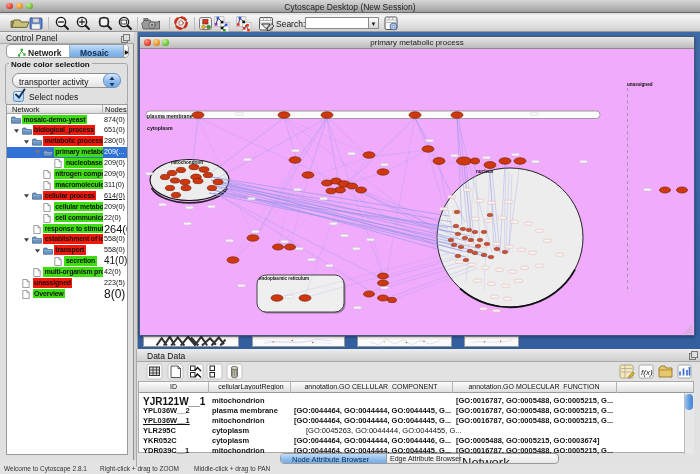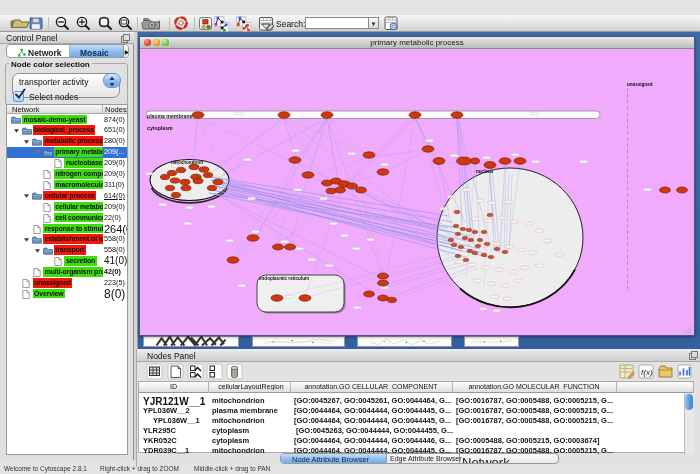--- a/index.html
+++ b/index.html
@@ -1,19 +1,25 @@
 <!DOCTYPE html>
 <html><head><meta charset="utf-8"><style>
 *{margin:0;padding:0;box-sizing:border-box;}
 html,body{width:700px;height:474px;overflow:hidden;font-family:"Liberation Sans",sans-serif;background:#e3e3e3;}
 .abs{position:absolute;}
 svg text{font-family:"Liberation Sans",sans-serif;}
 </style></head><body>
 <div class="abs" style="left:0;top:0;width:700px;height:474px;background:#e3e3e3;">
 
+<div class="abs" style="left:0;top:0;width:700px;height:13px;background:linear-gradient(#d6d6d6,#b8b8b8 60%,#9e9e9e);border-bottom:1px solid #666;">
+ <div class="abs" style="left:6px;top:2.5px;width:6.5px;height:6.5px;border-radius:50%;background:radial-gradient(circle at 35% 30%,#ff9a8a,#e3402e 60%,#b02012);"></div>
+ <div class="abs" style="left:16px;top:2.5px;width:6.5px;height:6.5px;border-radius:50%;background:radial-gradient(circle at 35% 30%,#ffd28a,#eb9730 60%,#c07112);"></div>
+ <div class="abs" style="left:26px;top:2.5px;width:6.5px;height:6.5px;border-radius:50%;background:radial-gradient(circle at 35% 30%,#c8f0a0,#6fc437 60%,#4a9a18);"></div>
+ <div class="abs" style="left:0;top:1.5px;width:700px;text-align:center;font-size:8.5px;color:#1a1a1a;">Cytoscape Desktop (New Session)</div>
+</div>
 
 <div class="abs" style="left:0;top:15px;width:700px;height:17px;background:linear-gradient(#f7f7f7,#dedede 70%,#cfcfcf);border-bottom:1px solid #9a9a9a;">
 <div class="abs" style="left:48px;top:2px;width:1px;height:13px;background:#bdbdbd;"></div>
 <div class="abs" style="left:137px;top:2px;width:1px;height:13px;background:#bdbdbd;"></div>
 <div class="abs" style="left:169px;top:2px;width:1px;height:13px;background:#bdbdbd;"></div>
 <div class="abs" style="left:194px;top:2px;width:1px;height:13px;background:#bdbdbd;"></div>
 <svg class="abs" style="left:0;top:0;" width="700" height="17" viewBox="0 0 700 17">
 <g stroke-linejoin="round" stroke-linecap="round">
 
  <path d="M12 12 L14 5 L20 5 L21 7 L29 7 L27 12 Z" fill="#c9c07a" stroke="#6a6330" stroke-width="1"></path>
@@ -113,21 +119,21 @@
           <path d="M2 8 L5 4 L8 7 M5 4 L5 1.5" stroke="#2a8a2a" stroke-width="1" fill="none"></path>
           <rect x="1" y="7" width="2.6" height="2.6" fill="#35b035"></rect>
           <rect x="4" y="0.8" width="2.6" height="2.6" fill="#35b035"></rect>
           <rect x="7" y="6" width="2.6" height="2.6" fill="#35b035"></rect>
         </svg>
  <div class="abs" style="left:21px;top:2.5px;font-size:8.5px;font-weight:bold;color:#222;">Network</div>
  <div class="abs" style="left:73px;top:2.5px;font-size:8.5px;font-weight:bold;color:#0a2a52;">Mosaic</div>
 </div>
 <div class="abs" style="left:5px;top:31px;width:123px;height:42px;border:1px solid #a8a8a8;border-radius:3px;"></div>
 <div class="abs" style="left:9px;top:27.5px;font-size:8px;font-weight:bold;color:#111;background:#e0e0e0;padding:0 2px;">Node color selection</div>
-<div class="abs" style="left:12px;top:41px;width:108px;height:25px;background:linear-gradient(#ffffff,#e4e4e4);border:1px solid #8f8f8f;border-radius:7px;">
+<div class="abs" style="left:12px;top:41px;width:108px;height:15px;background:linear-gradient(#ffffff,#e4e4e4);border:1px solid #8f8f8f;border-radius:7px;">
  <div class="abs" style="left:6px;top:2.5px;font-size:8.5px;color:#111;">transporter activity</div>
  <div class="abs" style="left:90px;top:-1px;width:18px;height:15px;background:linear-gradient(#d5e8fb,#8fbcee 55%,#74abe8);border:1px solid #6f94bd;border-radius:7px;">
   <svg width="16" height="13" viewBox="0 0 16 13">
             <path d="M8 1.5 L10.5 5 L5.5 5 Z M8 11.5 L10.5 8 L5.5 8 Z" fill="#1a3a66"></path>
           </svg>
  </div>
 </div>
 <div class="abs" style="left:13px;top:59px;width:11px;height:11px;background:linear-gradient(#eaf4fd,#aed2f4);border:1px solid #5b8fc6;border-radius:2.5px;"></div>
 <svg class="abs" style="left:13px;top:54px" width="14" height="14" viewBox="0 0 14 14">
         <path d="M3 8.5 L6 11.5 L11.5 3.5" stroke="#12325f" stroke-width="2" fill="none" stroke-linecap="round"></path>
@@ -241,21 +247,21 @@
           <path d="M0.8 0.5 L5 0.5 L7.2 2.7 L7.2 8.5 L0.8 8.5 Z" fill="#fdfdfd" stroke="#888" stroke-width="0.8"></path>
           <path d="M5 0.5 L5 2.7 L7.2 2.7" fill="none" stroke="#888" stroke-width="0.8"></path>
         </svg>
 <div class="abs" style="left:57.4px;top:151.2px;height:9.6px;background:#3ede0e;font-size:6.9px;font-weight:bold;letter-spacing:-0.15px;color:#111;white-space:nowrap;padding:0 1.5px;line-height:9.6px;overflow:hidden;max-width:39px;">secretion</div>
 <div class="abs" style="left:97px;top:151.2px;font-size:10px;color:#111;line-height:10.9px;">41(0)</div>
 <svg class="abs" style="left:25.7px;top:163.1px" width="8" height="9" viewBox="0 0 8 9">
           <path d="M0.8 0.5 L5 0.5 L7.2 2.7 L7.2 8.5 L0.8 8.5 Z" fill="#fdfdfd" stroke="#888" stroke-width="0.8"></path>
           <path d="M5 0.5 L5 2.7 L7.2 2.7" fill="none" stroke="#888" stroke-width="0.8"></path>
         </svg>
 <div class="abs" style="left:36.2px;top:162.1px;height:9.6px;background:#3ede0e;font-size:6.9px;font-weight:bold;letter-spacing:-0.15px;color:#111;white-space:nowrap;padding:0 1.5px;line-height:9.6px;overflow:hidden;max-width:60px;">multi-organism pro</div>
-<div class="abs" style="left:97px;top:162.1px;font-size:7.2px;color:#111;line-height:10.9px;font-weight:bold;">42(0)</div>
+<div class="abs" style="left:97px;top:162.1px;font-size:7.2px;color:#111;line-height:10.9px;">42(0)</div>
 <svg class="abs" style="left:15.1px;top:174.0px" width="8" height="9" viewBox="0 0 8 9">
           <path d="M0.8 0.5 L5 0.5 L7.2 2.7 L7.2 8.5 L0.8 8.5 Z" fill="#fdfdfd" stroke="#888" stroke-width="0.8"></path>
           <path d="M5 0.5 L5 2.7 L7.2 2.7" fill="none" stroke="#888" stroke-width="0.8"></path>
         </svg>
 <div class="abs" style="left:25.6px;top:173.0px;height:9.6px;background:#f5170a;font-size:6.9px;font-weight:bold;letter-spacing:-0.15px;color:#111;white-space:nowrap;padding:0 1.5px;line-height:9.6px;overflow:hidden;max-width:70px;">unassigned</div>
 <div class="abs" style="left:97px;top:173.0px;font-size:7.2px;color:#111;line-height:10.9px;">223(5)</div>
 <svg class="abs" style="left:15.1px;top:184.9px" width="8" height="9" viewBox="0 0 8 9">
           <path d="M0.8 0.5 L5 0.5 L7.2 2.7 L7.2 8.5 L0.8 8.5 Z" fill="#fdfdfd" stroke="#888" stroke-width="0.8"></path>
           <path d="M5 0.5 L5 2.7 L7.2 2.7" fill="none" stroke="#888" stroke-width="0.8"></path>
         </svg>
@@ -559,21 +565,21 @@
         <text x="487" y="37" font-size="4.6" font-weight="bold" fill="#111">unassigned</text>
         <g stroke="#b0b0b0" stroke-width="1">
           <line x1="544" y1="285" x2="552" y2="277"></line>
           <line x1="547" y1="285" x2="552" y2="280"></line>
           <line x1="550" y1="285" x2="552" y2="283"></line>
         </g>
       </svg>
 </div>
 <div class="abs" style="left:136px;top:349px;width:564px;height:118px;background:#e2e2e2;border-left:1px solid #aaa;">
 <div class="abs" style="left:0;top:0;width:564px;height:13px;background:linear-gradient(#ececec,#cfcfcf);border-bottom:1px solid #a8a8a8;">
-<div class="abs" style="left:10px;top:2px;font-size:8.5px;color:#111;">Nodes Panel</div>
+<div class="abs" style="left:10px;top:2px;font-size:8.5px;color:#111;">Data Data</div>
 <svg class="abs" style="left:552px;top:2px" width="9" height="9" viewBox="0 0 9 9">
           <rect x="0.5" y="2.5" width="6" height="6" fill="none" stroke="#777" stroke-width="1"></rect>
           <rect x="2.5" y="0.5" width="6" height="6" fill="#ddd" stroke="#777" stroke-width="1"></rect>
         </svg>
 </div>
 <svg class="abs" style="left:0;top:13px" width="564" height="19" viewBox="0 0 564 19">
 <g>
  <rect x="10" y="2" width="15" height="15" rx="2" fill="#fbfbfb" stroke="#bbb" stroke-width="0.8"></rect>
  <rect x="31" y="2" width="15" height="15" rx="2" fill="#fbfbfb" stroke="#bbb" stroke-width="0.8"></rect>
  <rect x="51" y="2" width="15" height="15" rx="2" fill="#fbfbfb" stroke="#bbb" stroke-width="0.8"></rect>
@@ -610,33 +616,32 @@
 <div class="abs" style="left:69px;top:1px;width:82px;text-align:center;font-size:7px;color:#111;white-space:nowrap;overflow:hidden;">_cellularLayoutRegion</div>
 <div class="abs" style="left:69px;top:0;width:1px;height:11px;background:#b5b5b5;"></div>
 <div class="abs" style="left:151px;top:1px;width:162px;text-align:center;font-size:7px;color:#111;white-space:nowrap;overflow:hidden;">annotation.GO CELLULAR_COMPONENT</div>
 <div class="abs" style="left:151px;top:0;width:1px;height:11px;background:#b5b5b5;"></div>
 <div class="abs" style="left:313px;top:1px;width:164px;text-align:center;font-size:7px;color:#111;white-space:nowrap;overflow:hidden;">annotation.GO MOLECULAR_FUNCTION</div>
 <div class="abs" style="left:313px;top:0;width:1px;height:11px;background:#b5b5b5;"></div>
 <div class="abs" style="left:477px;top:0;width:1px;height:11px;background:#b5b5b5;"></div>
 </div>
 <div class="abs" style="left:4px;top:13.5px;font-size:10px;font-weight:bold;color:#111;white-space:nowrap;">YJR121W__1</div>
 <div class="abs" style="left:73px;top:13.5px;font-size:7.5px;font-weight:bold;color:#111;white-space:nowrap;">mitochondrion</div>
-<div class="abs" style="left:155px;top:13.5px;font-size:7.5px;font-weight:bold;color:#111;white-space:nowrap;overflow:hidden;width:158px;">[GO:0045267, GO:0045261, GO:0044464, G...</div>
 <div class="abs" style="left:317px;top:13.5px;font-size:7.5px;font-weight:bold;color:#111;white-space:nowrap;overflow:hidden;width:160px;">[GO:0016787, GO:0005488, GO:0005215, G...</div>
 <div class="abs" style="left:4px;top:23.5px;font-size:7.5px;font-weight:bold;color:#111;white-space:nowrap;">YPL036W__2</div>
 <div class="abs" style="left:73px;top:23.5px;font-size:7.5px;font-weight:bold;color:#111;white-space:nowrap;">plasma membrane</div>
 <div class="abs" style="left:155px;top:23.5px;font-size:7.5px;font-weight:bold;color:#111;white-space:nowrap;overflow:hidden;width:158px;">[GO:0044464, GO:0044444, GO:0044445, G...</div>
 <div class="abs" style="left:317px;top:23.5px;font-size:7.5px;font-weight:bold;color:#111;white-space:nowrap;overflow:hidden;width:160px;">[GO:0016787, GO:0005488, GO:0005215, G...</div>
-<div class="abs" style="left:14px;top:33.5px;font-size:7.5px;font-weight:bold;color:#111;white-space:nowrap;">YPL036W__1</div>
+<div class="abs" style="left:4px;top:33.5px;font-size:7.5px;font-weight:bold;color:#111;white-space:nowrap;text-decoration:underline;">YPL036W__1</div>
 <div class="abs" style="left:73px;top:33.5px;font-size:7.5px;font-weight:bold;color:#111;white-space:nowrap;">mitochondrion</div>
 <div class="abs" style="left:155px;top:33.5px;font-size:7.5px;font-weight:bold;color:#111;white-space:nowrap;overflow:hidden;width:158px;">[GO:0044464, GO:0044444, GO:0044445, G...</div>
 <div class="abs" style="left:317px;top:33.5px;font-size:7.5px;font-weight:bold;color:#111;white-space:nowrap;overflow:hidden;width:160px;">[GO:0016787, GO:0005488, GO:0005215, G...</div>
 <div class="abs" style="left:4px;top:43.5px;font-size:7.5px;font-weight:bold;color:#111;white-space:nowrap;">YLR295C</div>
 <div class="abs" style="left:73px;top:43.5px;font-size:7.5px;font-weight:bold;color:#111;white-space:nowrap;">cytoplasm</div>
-<div class="abs" style="left:157px;top:43.5px;font-size:7.5px;font-weight:bold;color:#111;white-space:nowrap;overflow:hidden;width:158px;">[GO:0045263, GO:0044444, GO:0044455, G...</div>
+<div class="abs" style="left:167px;top:43.5px;font-size:7.5px;font-weight:normal;color:#111;white-space:nowrap;overflow:hidden;width:158px;">[GO:0045263, GO:0044444, GO:0044455, G...</div>
 <div class="abs" style="left:4px;top:53.5px;font-size:7.5px;font-weight:bold;color:#111;white-space:nowrap;">YKR052C</div>
 <div class="abs" style="left:73px;top:53.5px;font-size:7.5px;font-weight:bold;color:#111;white-space:nowrap;">cytoplasm</div>
 <div class="abs" style="left:155px;top:53.5px;font-size:7.5px;font-weight:bold;color:#111;white-space:nowrap;overflow:hidden;width:158px;">[GO:0044464, GO:0044444, GO:0044446, G...</div>
 <div class="abs" style="left:317px;top:53.5px;font-size:7.5px;font-weight:bold;color:#111;white-space:nowrap;overflow:hidden;width:160px;">[GO:0005488, GO:0005215, GO:0003674]</div>
 <div class="abs" style="left:4px;top:63.5px;font-size:7.5px;font-weight:bold;color:#111;white-space:nowrap;">YDR039C__1</div>
 <div class="abs" style="left:73px;top:63.5px;font-size:7.5px;font-weight:bold;color:#111;white-space:nowrap;">mitochondrion</div>
 <div class="abs" style="left:155px;top:63.5px;font-size:7.5px;font-weight:bold;color:#111;white-space:nowrap;overflow:hidden;width:158px;">[GO:0044464, GO:0044444, GO:0044445, G...</div>
 <div class="abs" style="left:317px;top:63.5px;font-size:7.5px;font-weight:bold;color:#111;white-space:nowrap;overflow:hidden;width:160px;">[GO:0016787, GO:0005488, GO:0005215, G...</div>
 <div class="abs" style="left:545px;top:11px;width:10px;height:61px;background:#e8e8e8;border-left:1px solid #bbb;"></div>
 <div class="abs" style="left:546px;top:12px;width:8px;height:16px;border-radius:4px;background:linear-gradient(90deg,#9cc2ee,#5a96dd 60%,#4584d4);"></div>

